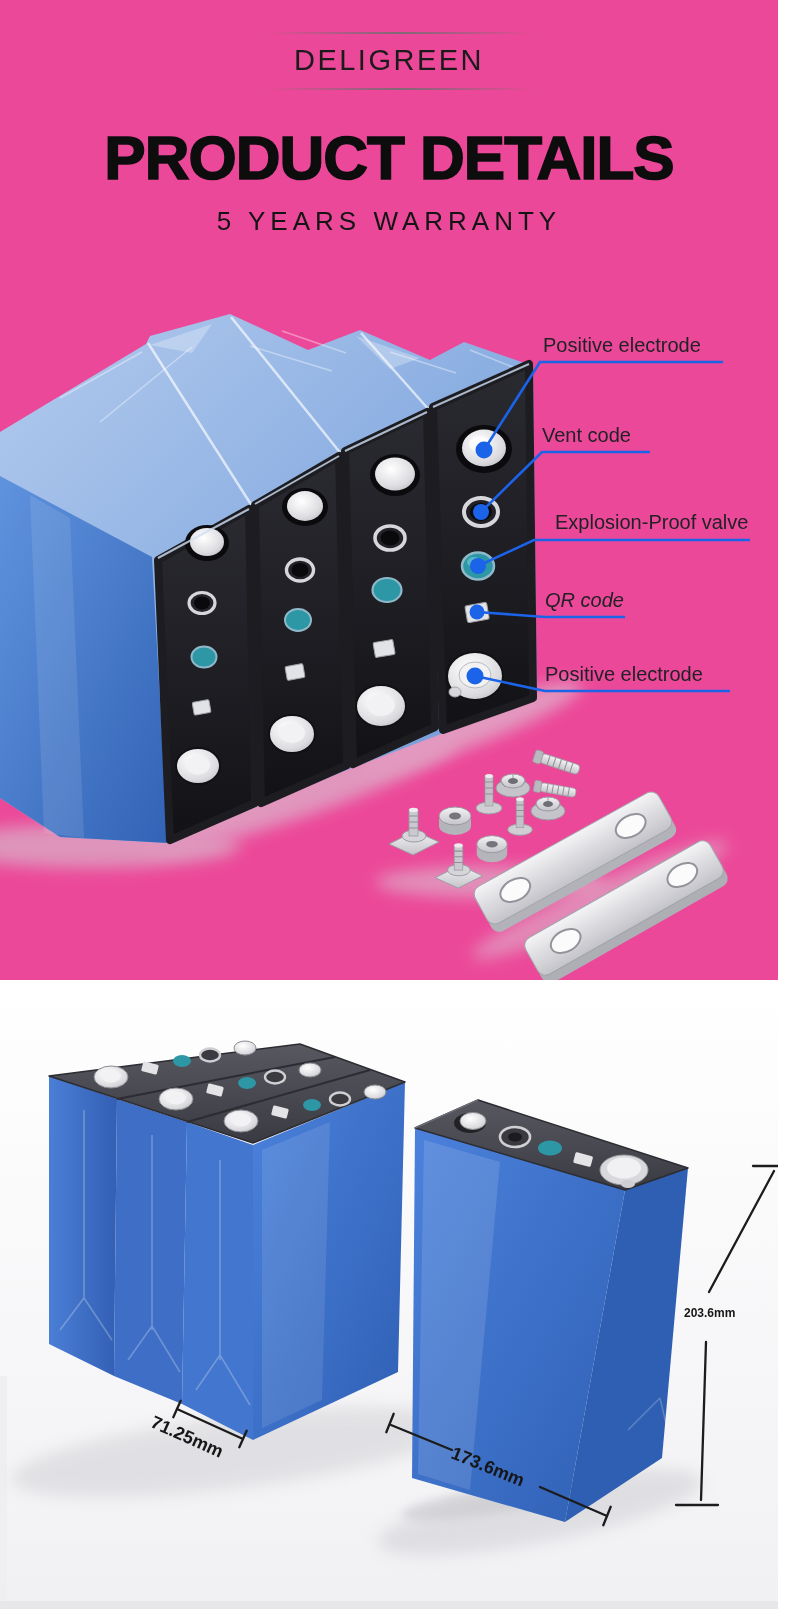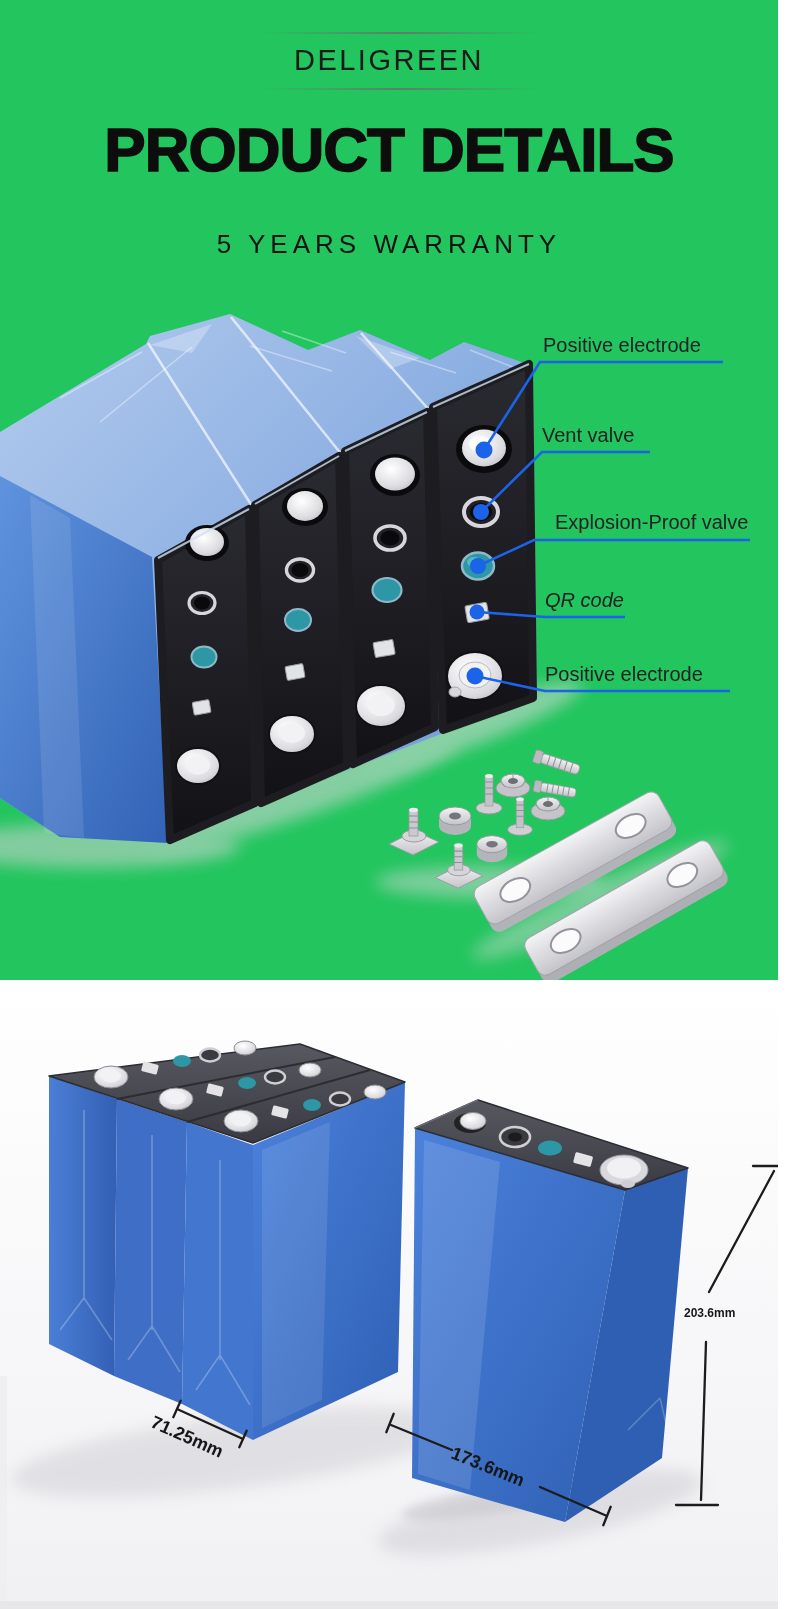--- a/index.html
+++ b/index.html
@@ -1,55 +1,55 @@
 <!DOCTYPE html>
 <html><head>
 <meta charset="utf-8">
 <style>
   html,body{margin:0;padding:0;background:#ffffff;}
   .canvas{
     position:relative;width:778px;height:1609px;overflow:hidden;
-    background:#22c55e;font-family:"Liberation Sans",sans-serif;
+    background:#ec4899;font-family:"Liberation Sans",sans-serif;
   }
   .scene-svg{position:absolute;left:0;top:0;z-index:1;}
   .hdr-line{position:absolute;left:263px;width:274px;height:2px;z-index:2;
     background:linear-gradient(90deg,rgba(130,130,130,0),rgba(110,110,110,.85),rgba(130,130,130,0));}
   .hdr-line.top{top:32px;}
   .hdr-line.bottom{top:88px;}
   .brand{position:absolute;left:0;right:0;top:44px;text-align:center;z-index:2;
     font-size:29px;font-weight:400;letter-spacing:2.5px;color:#1b1b1b;}
   .heading{position:absolute;left:0;right:0;top:114px;text-align:center;z-index:2;
     font-size:62px;font-weight:900;letter-spacing:-1px;color:#0d0d0d;
     -webkit-text-stroke:1.6px #0d0d0d;}
   .subheading{position:absolute;left:0;right:0;top:206px;text-align:center;z-index:2;
-    font-size:26px;font-weight:400;letter-spacing:5px;color:#141414;margin-top:23px;}
+    font-size:26px;font-weight:400;letter-spacing:5px;color:#141414;}
   .callout-label{position:absolute;z-index:2;font-size:20px;color:#222226;white-space:nowrap;}
   .cl-positive{left:543px;top:334px;}
   .cl-vent{left:542px;top:424px;}
   .cl-explosion{left:555px;top:511px;}
   .cl-qr{left:545px;top:589px;font-style:italic;}
   .cl-negative{left:545px;top:663px;}
   .dim-label{position:absolute;z-index:2;font-weight:700;color:#161616;white-space:nowrap;}
   .dim-height{left:684px;top:1306px;font-size:12px;}
   .dim-thickness{left:156px;top:1412px;font-size:18px;transform:rotate(24deg);transform-origin:left top;}
   .dim-length{left:456px;top:1443px;font-size:18px;transform:rotate(22deg);transform-origin:left top;}
 </style>
 </head>
 <body>
 
 <div class="canvas">
 
   <div class="hdr-line top"></div>
   <div class="brand">DELIGREEN</div>
   <div class="hdr-line bottom"></div>
-  <h1 class="heading" style="margin:0">PRODUCT DETAILS</h1>
+  <h1 class="heading" style="margin:8px">PRODUCT DETAILS</h1>
   <div class="subheading">5 YEARS WARRANTY</div>
 
   <div class="callout-label cl-positive">Positive electrode</div>
-  <div class="callout-label cl-vent">Vent valve</div>
+  <div class="callout-label cl-vent">Vent code</div>
   <div class="callout-label cl-explosion">Explosion-Proof valve</div>
   <div class="callout-label cl-qr">QR code</div>
   <div class="callout-label cl-negative">Positive electrode</div>
 
   <div class="dim-label dim-height">203.6mm</div>
   <div class="dim-label dim-thickness">71.25mm</div>
   <div class="dim-label dim-length">173.6mm</div>
 
   <svg class="scene-svg" width="790" height="1609" viewBox="0 0 790 1609">
     <defs>

